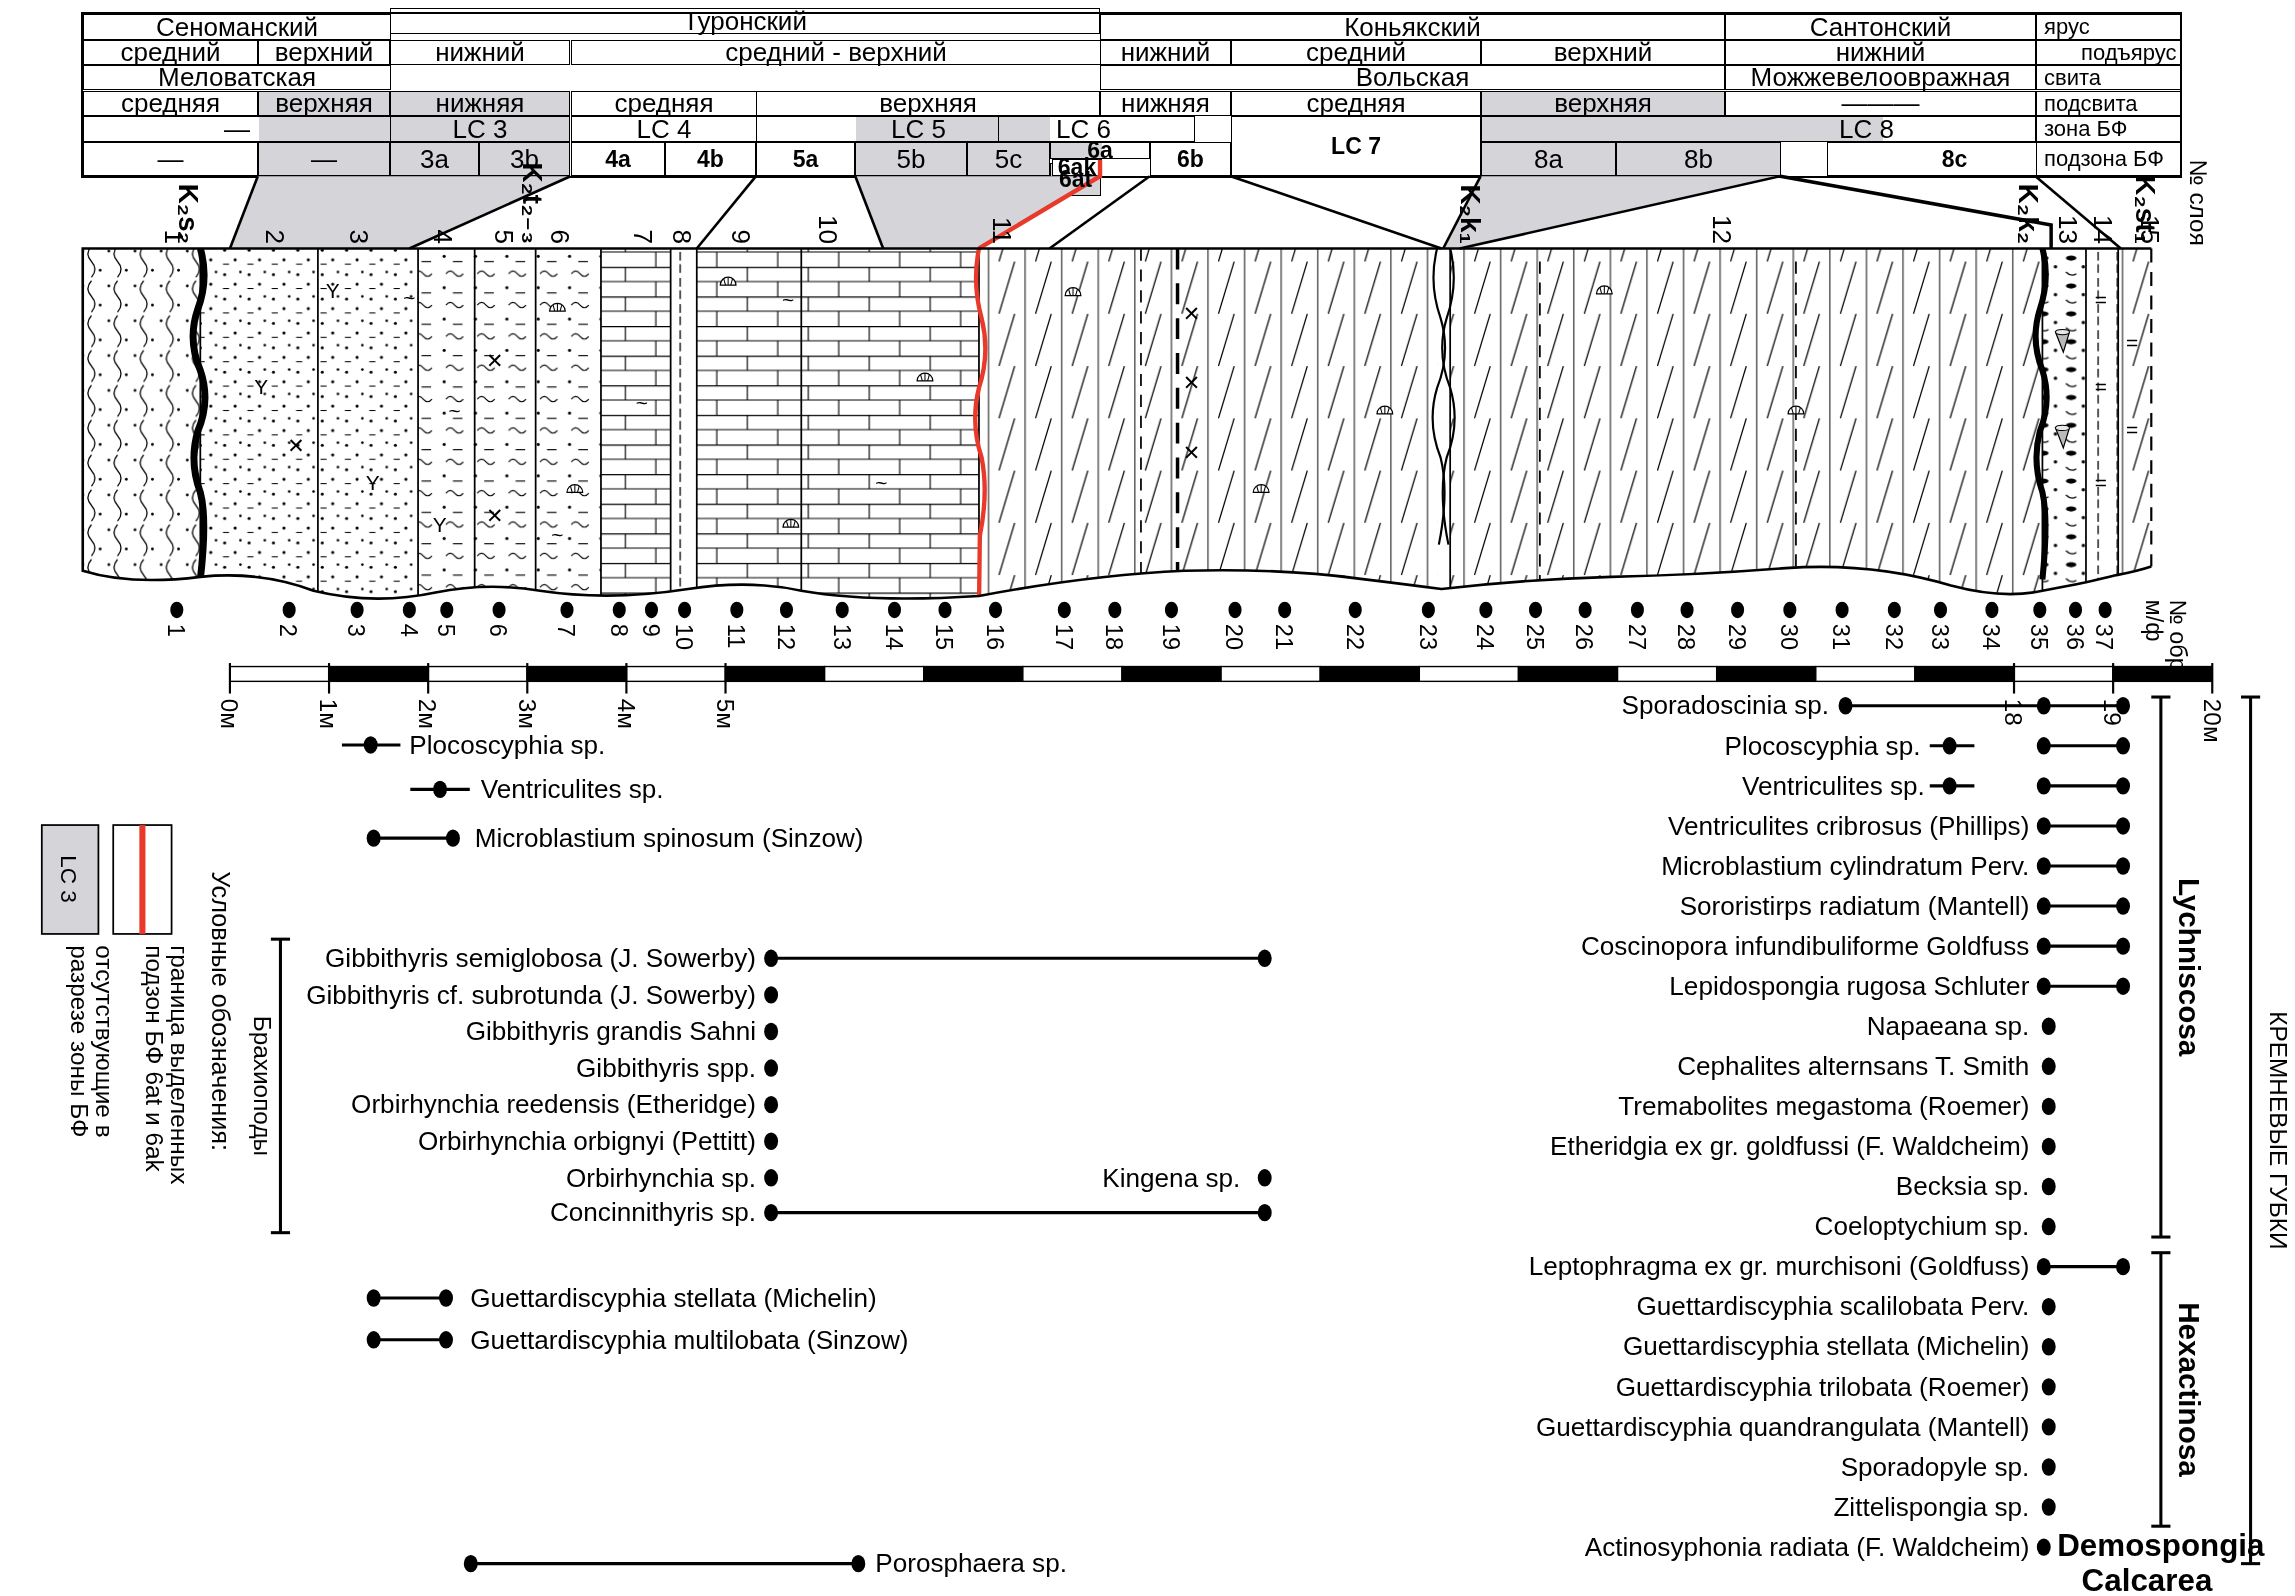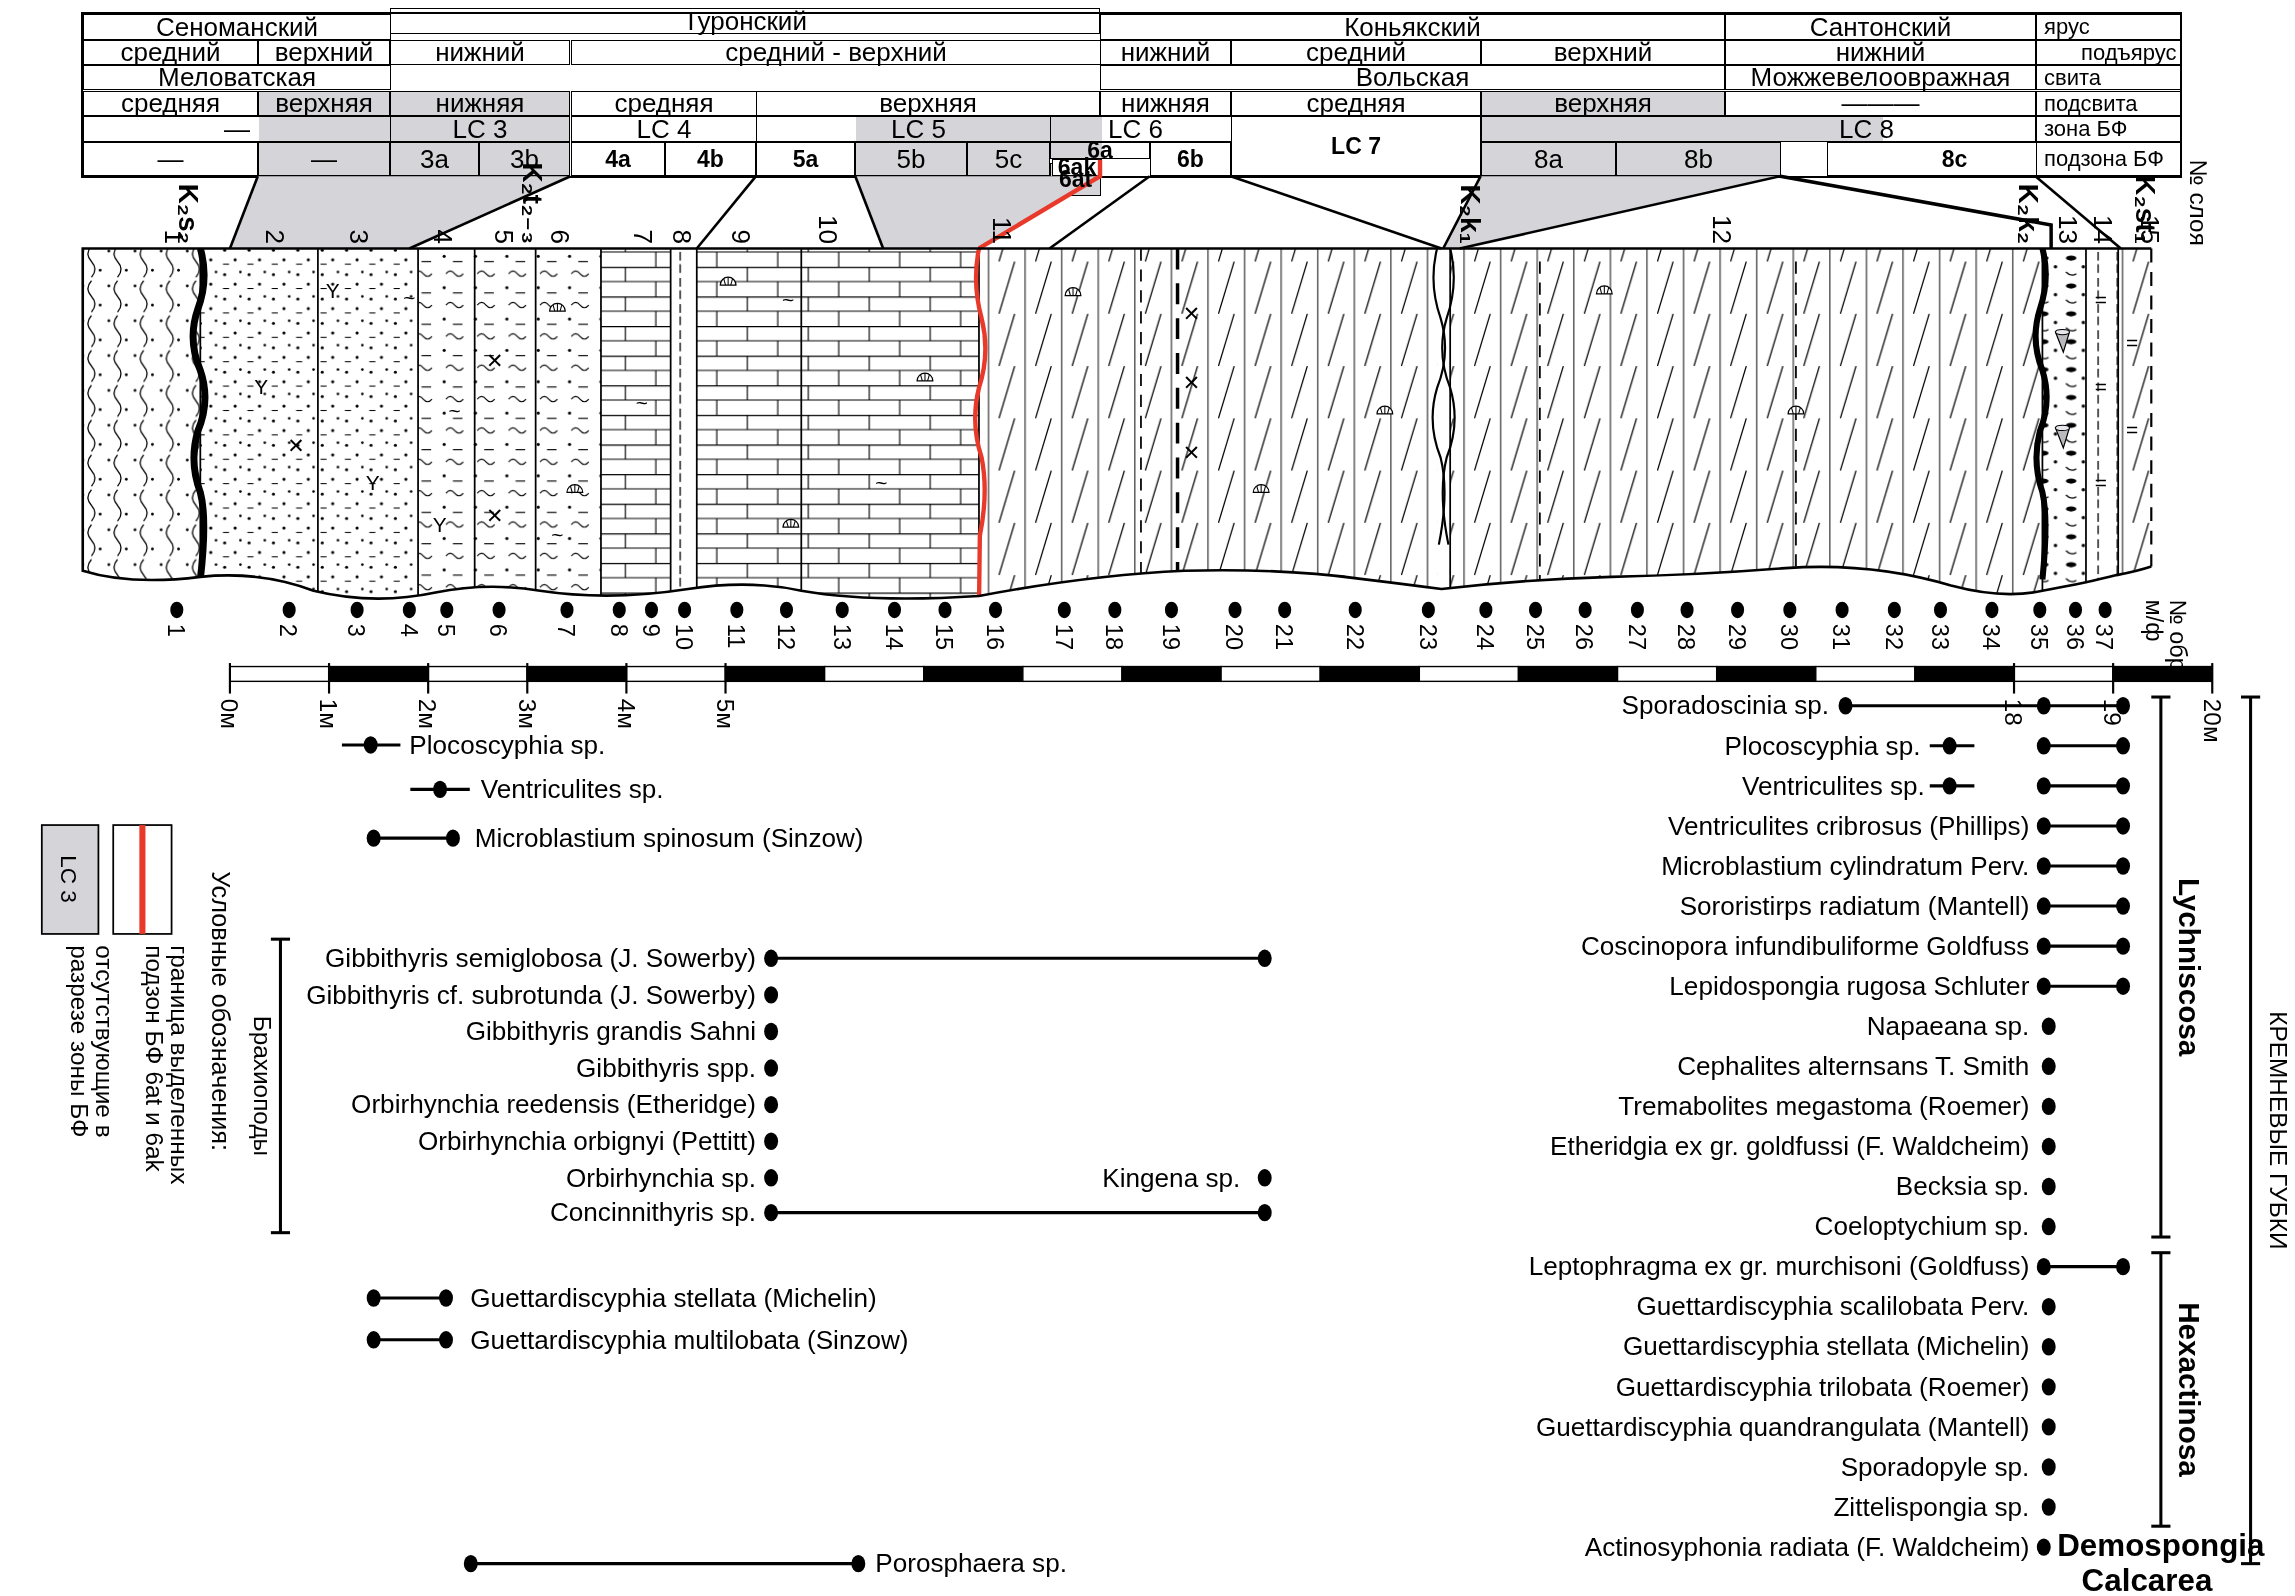--- a/index.html
+++ b/index.html
@@ -101,21 +101,21 @@
       <div class="cell gray" style="left: 390px; top: 116px; width: 180px; height: 26px;">
         <span>LC 3</span>
       </div>
       <div class="cell" style="left: 571px; top: 116px; width: 186px; height: 26px;">
         <span>LC 4</span>
       </div>
       <div class="cell" style="left: 756px; top: 116px; width: 294px; height: 26px; justify-content: flex-start; padding-left: 35px;">
         <div class="gp" style="left: 99px; width: 194px;"></div>
         <span style="position: absolute; left: 134px;">LC 5</span>
       </div>
-      <div class="cell" style="left: 1050px; top: 116px; width: 197px; height: 26px; justify-content: flex-start;">
+      <div class="cell" style="left: 998px; top: 116px; width: 197px; height: 26px; justify-content: flex-start;">
         <div class="gp" style="left: 0px; width: 51px;"></div>
         <span style="position: absolute; left: 57px;">LC 6</span>
       </div>
       <div class="cell bold" style="left: 1231px; top: 116px; width: 250px; height: 60px;">
         <span>LC 7</span>
       </div>
       <div class="cell" style="left: 1481px; top: 116px; width: 555px; height: 26px; justify-content: flex-start;">
         <div class="gp" style="left: 0px; width: 401px;"></div>
         <span style="position: absolute; left: 357px;">LC 8</span>
       </div>

